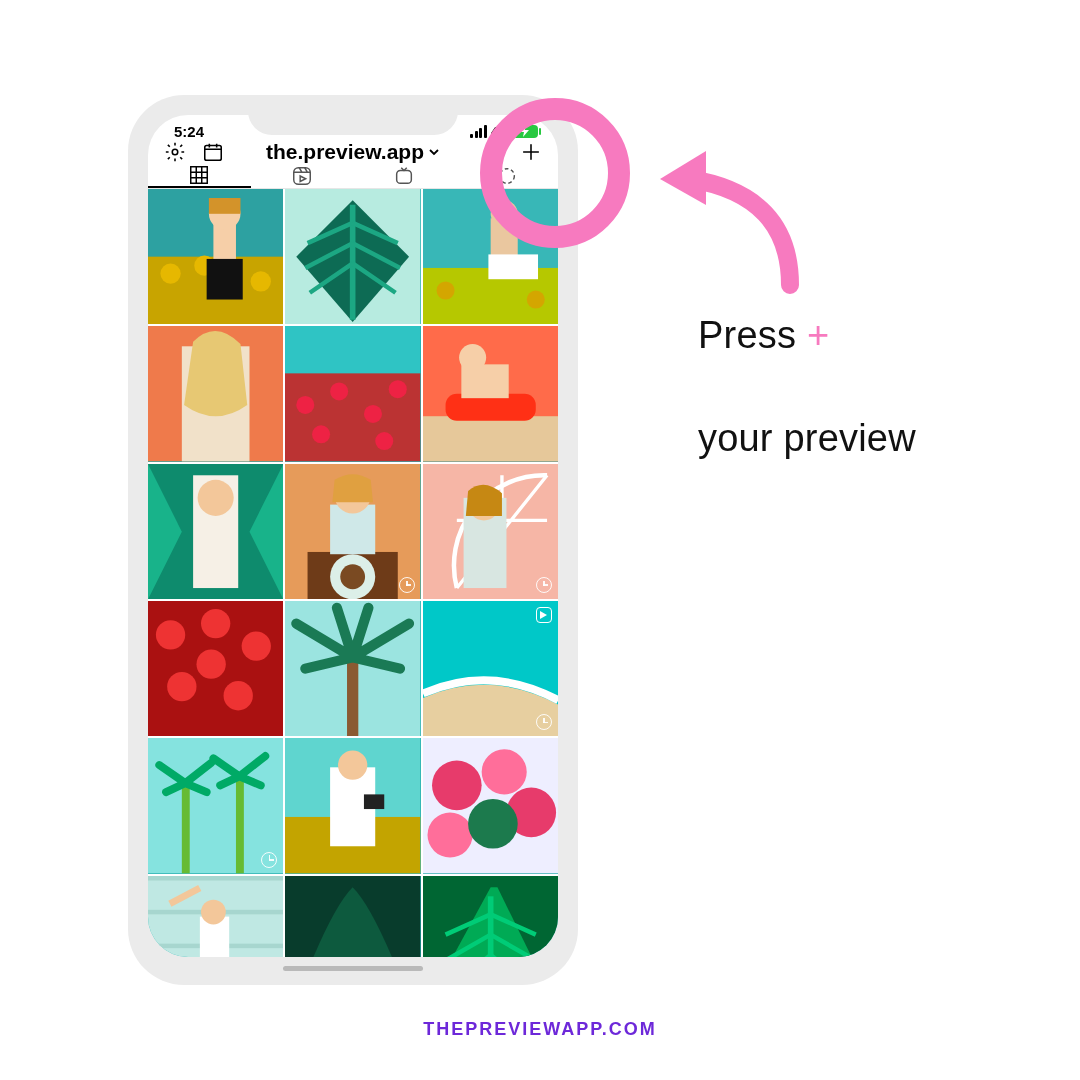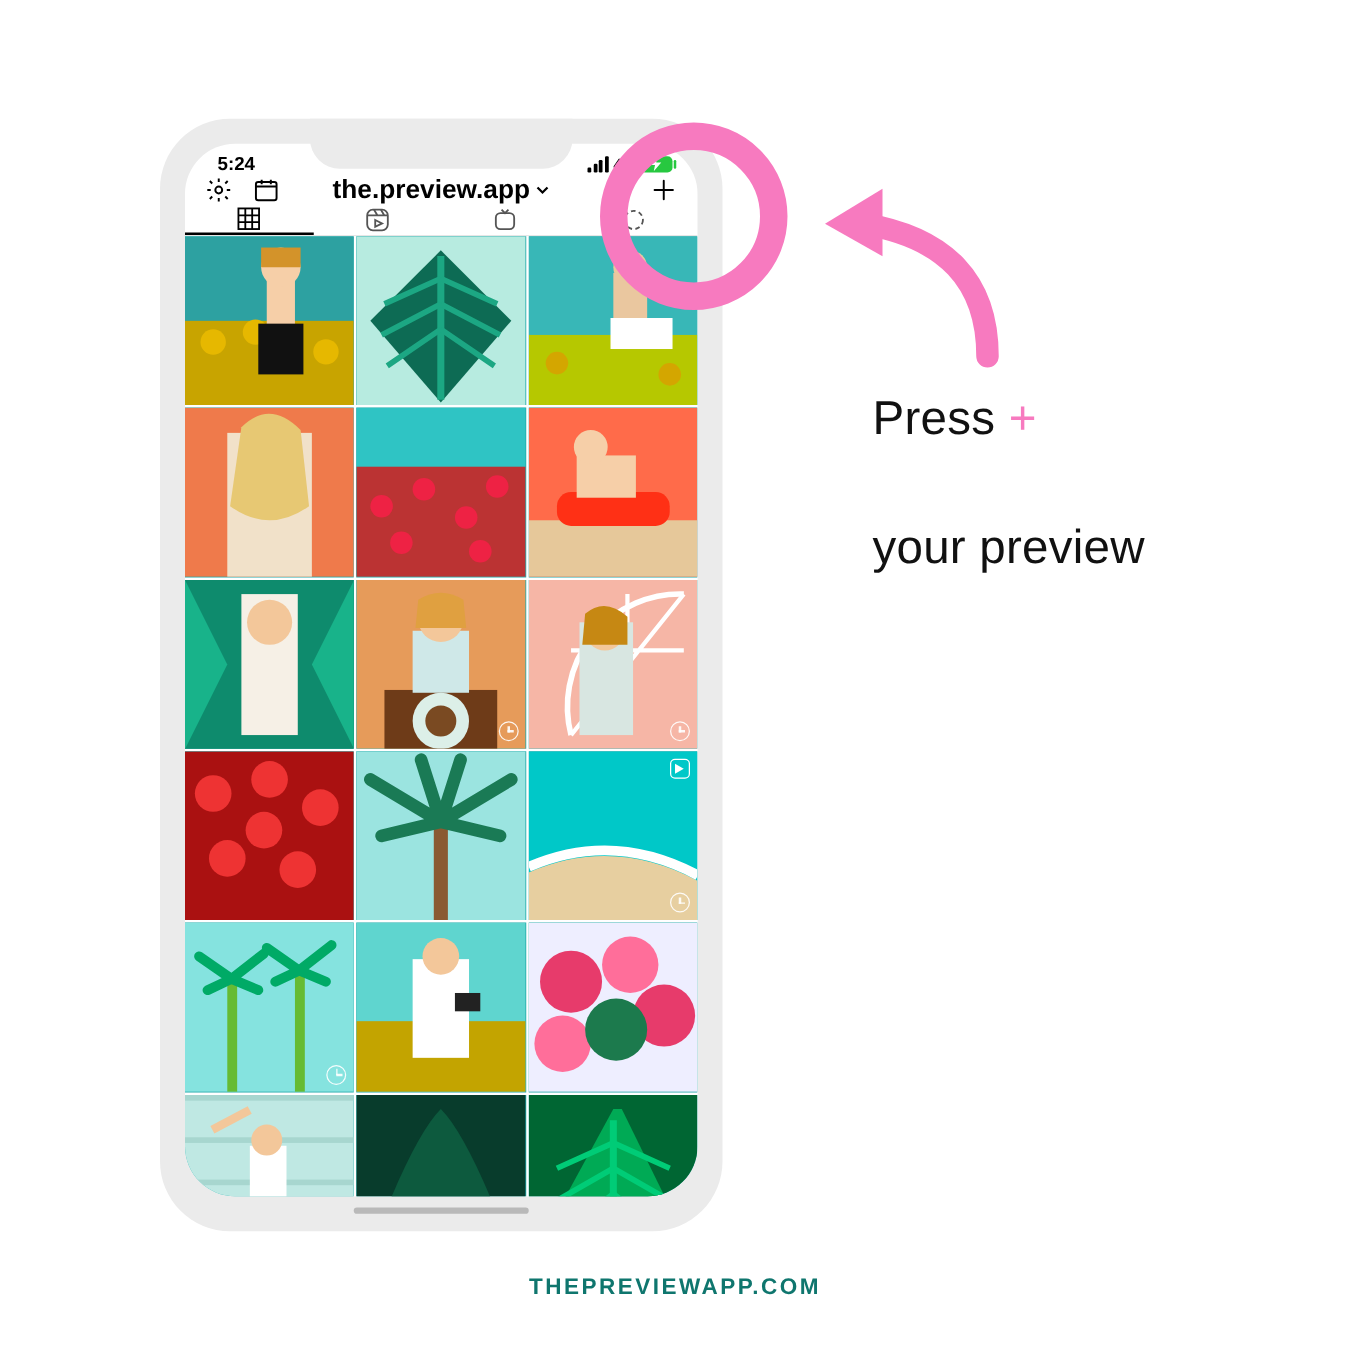--- a/index.html
+++ b/index.html
@@ -151,21 +151,21 @@
   }
   .caption{
     position:absolute; top:310px; left:676px;
     font-size:38px; font-weight:400; line-height:1.35;
     color:#111; letter-spacing:.2px;margin-left:22px;
   }
   .caption .plus{ color:#f77abf; }
 
   .watermark{
     position:absolute; bottom:40px; left:0; right:0; text-align:center;
-    color:#0f766e; font-weight:800; letter-spacing:2px; font-size:18px;
+    color:#6d28d9; font-weight:800; letter-spacing:2px; font-size:18px;
   }
 </style>
 </head>
 <body>
 
 <div class="phone">
   <div class="notch"></div>
 
   <div class="screen">
 

